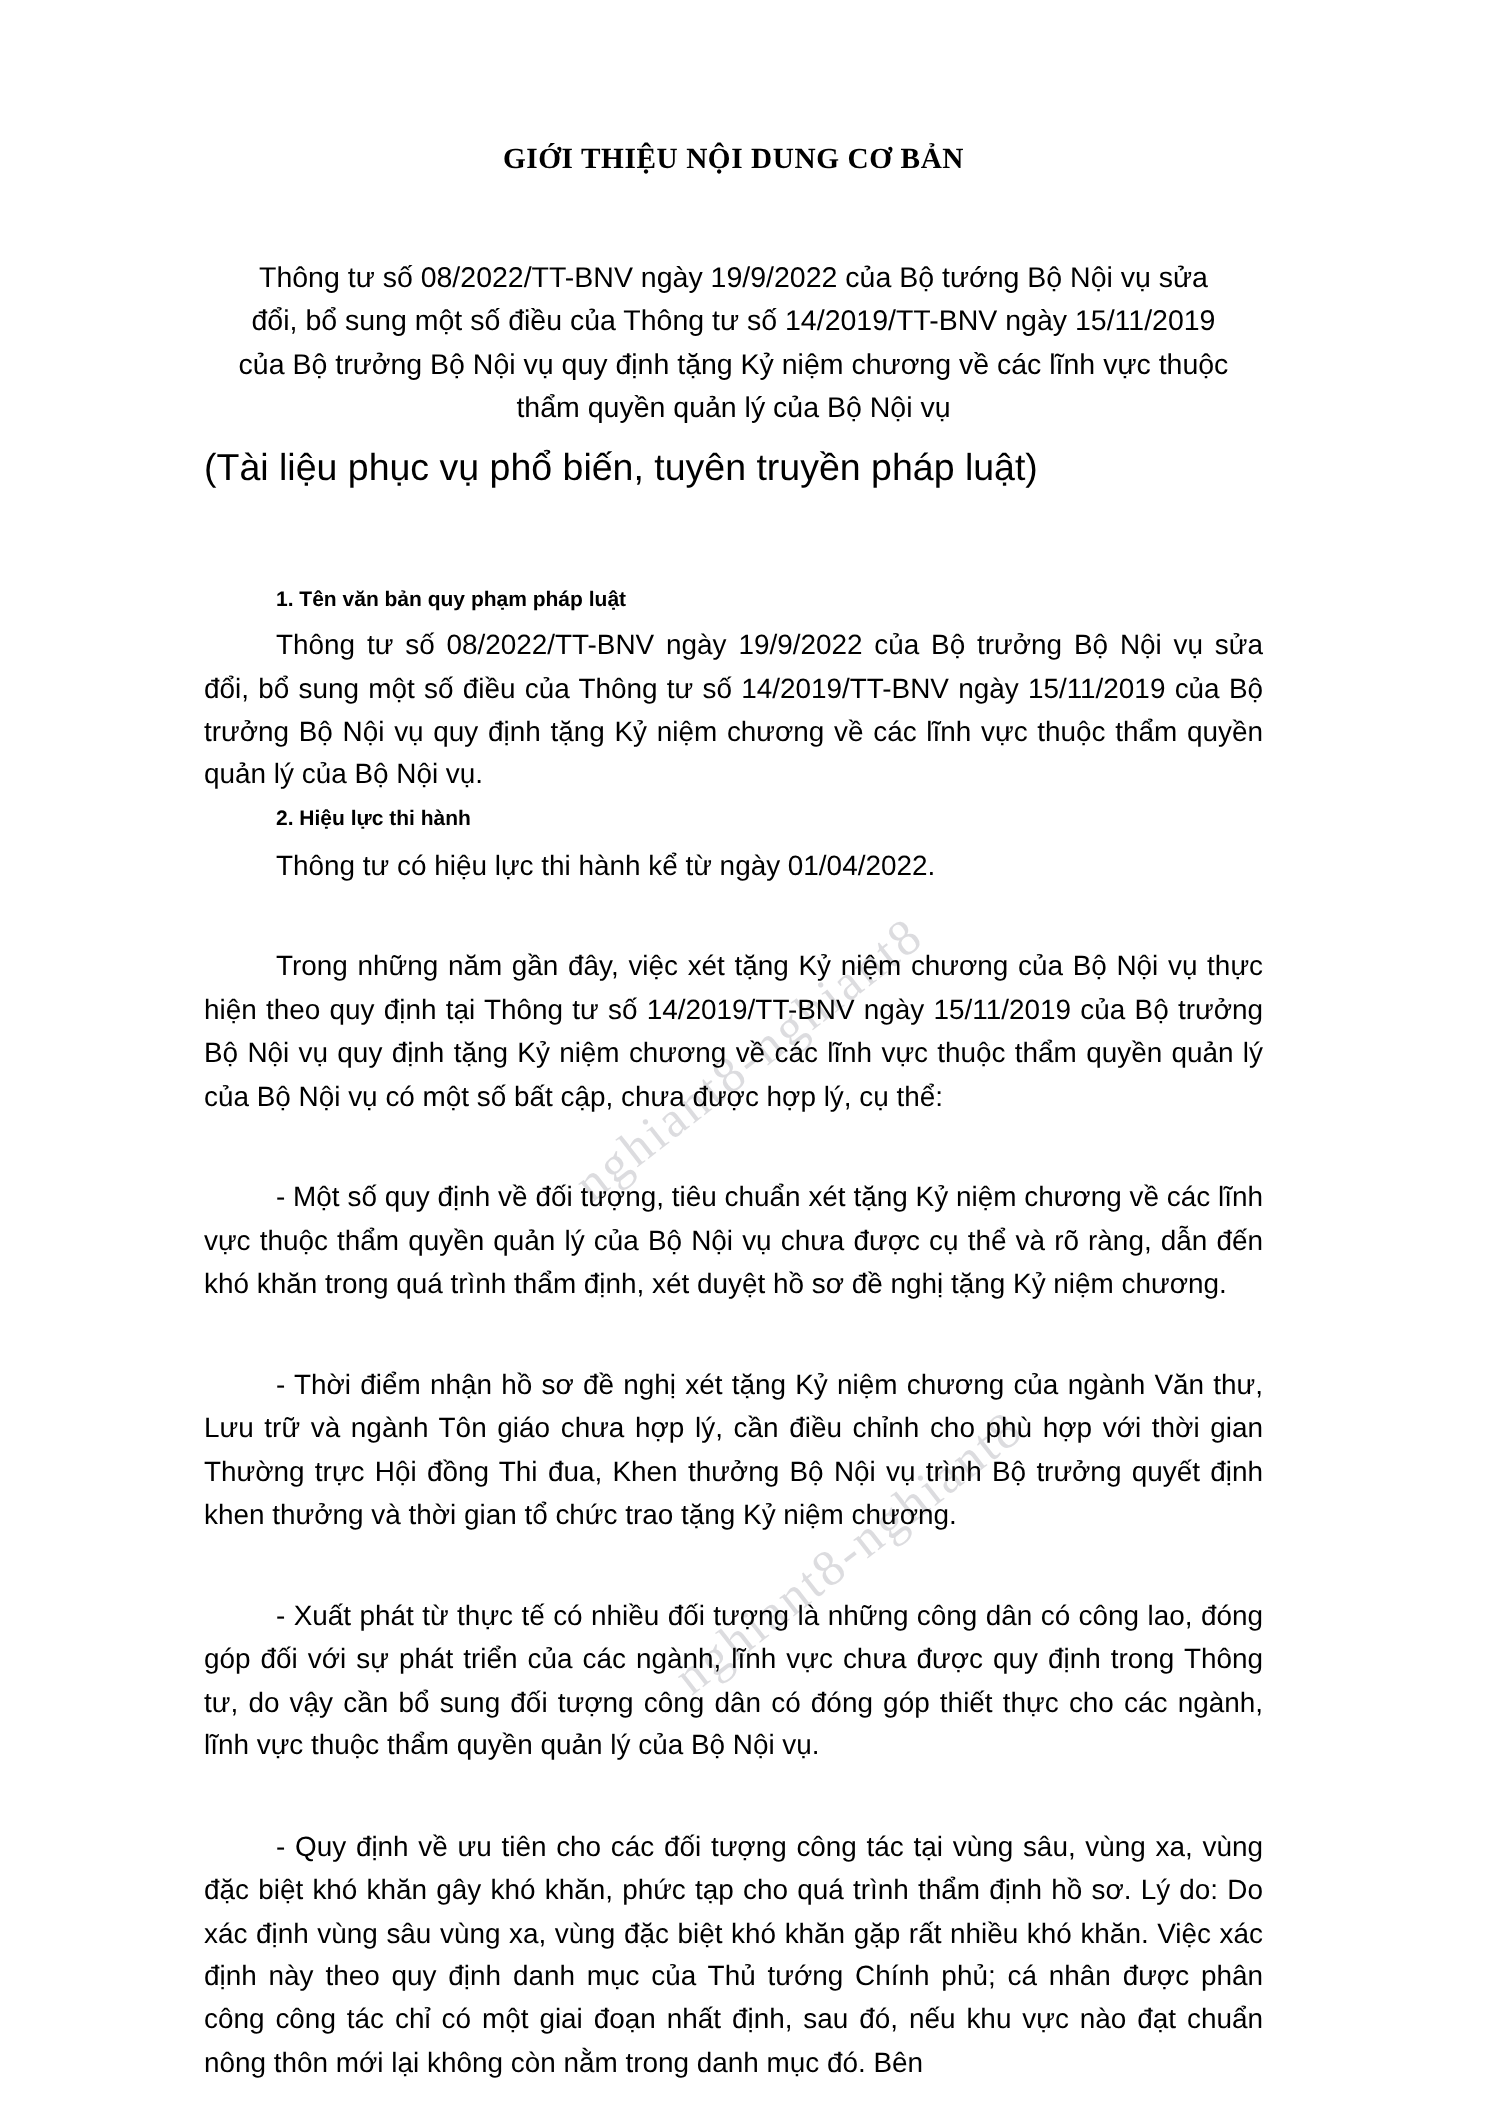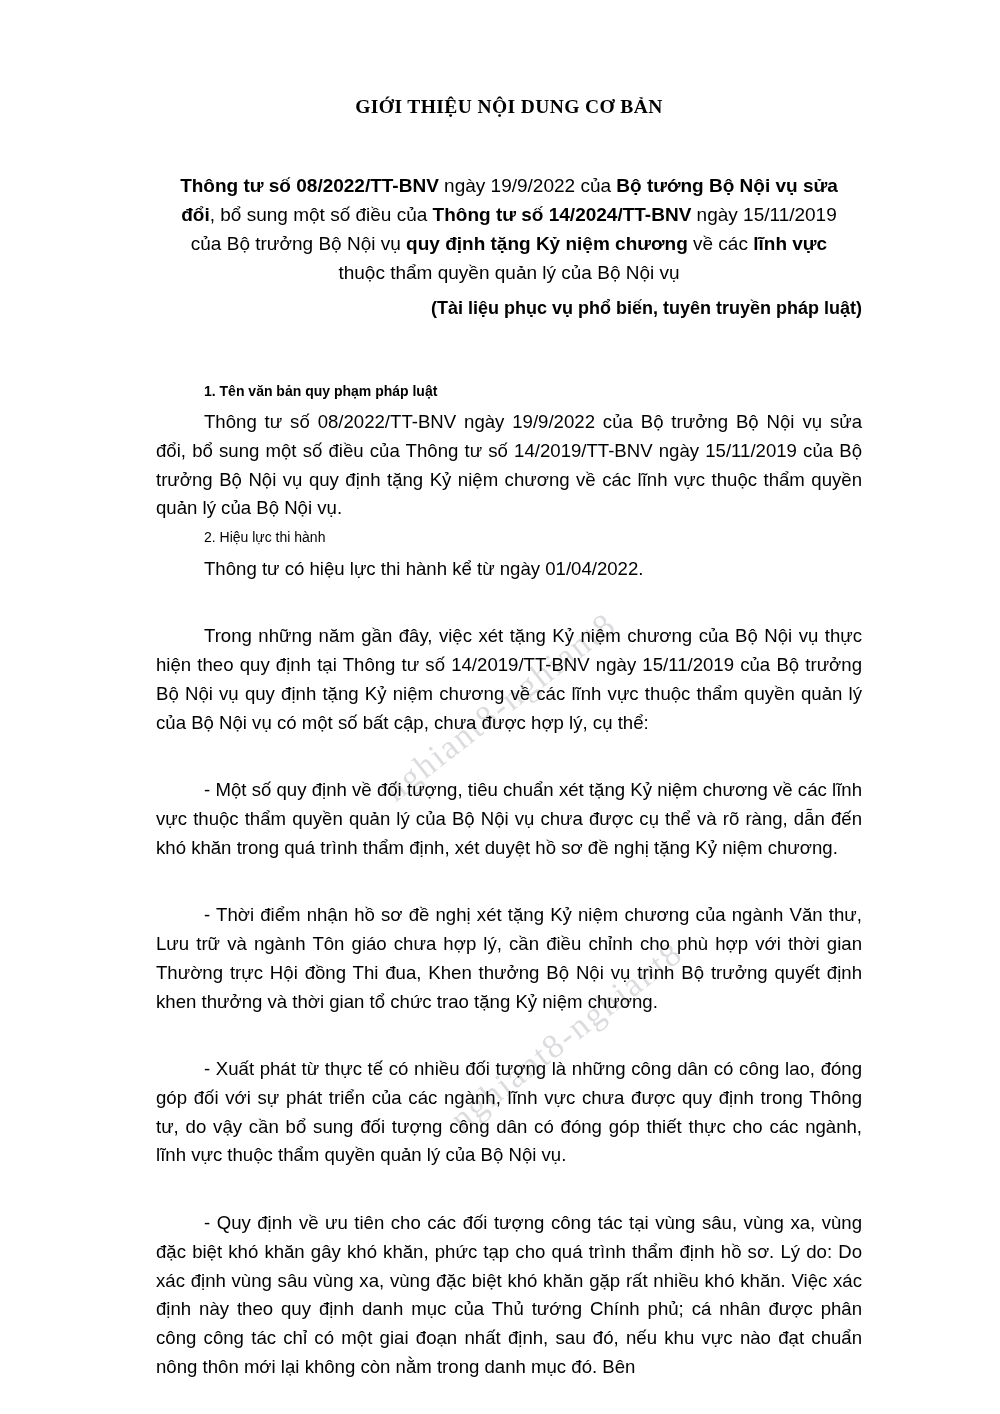--- a/index.html
+++ b/index.html
@@ -12,47 +12,46 @@
     width: 1000px;
     height: 1414px;
     margin: 0 auto;
     background: #ffffff;
     overflow: hidden;
     font-family: "Liberation Sans", sans-serif;
     color: #000000;
   }
   .content {
     position: absolute;
-    left: 156px;
+    left: 136px;
     top: 96px;
     width: 706px;
   }
   .doc-title {
     text-align: center;
     font-family: "Liberation Serif", serif;
     font-weight: bold;
     font-size: 19.5px;
     letter-spacing: 0.4px;
     margin: 0 0 54px 0;
   }
   .heading-block {
     text-align: center;
     font-size: 19px;
     line-height: 1.52;
     margin: 0 0 4px 0;
     padding: 0 22px;
   }
   .heading-block b {
-    font-weight: bold;
+    font-weight: normal;
   }
   .subtitle {
-    text-align: right;
-    font-size: 18px;
+    text-align: left;
+    font-size: 25px;
     margin: 10px 0 0 0;
-    font-weight: bold;
   }
   .body-area {
     margin-top: 62px;
   }
   p.para {
     margin: 0 0 4px 0;
     font-size: 18.6px;
     line-height: 1.545;
     text-align: justify;
     text-justify: inter-word;
@@ -63,21 +62,21 @@
     margin-top: 39px;
   }
   p.section-head {
     text-indent: 48px;
     font-weight: bold;
     margin: 0 0 6px 0;
     font-size: 14px;
     line-height: 1.545;
   }
   p.section-head.plain {
-    font-weight: normal;
+    font-weight: bold;
   }
   .watermark {
     position: absolute;
     left: 50%;
     top: 50%;
     transform: translate(-50%, -50%) rotate(-38deg);
     color: rgba(140, 140, 150, 0.30);
     font-size: 34px;
     font-family: "Liberation Serif", serif;
     letter-spacing: 2px;
@@ -95,21 +94,21 @@
 <div class="page">
 
   <div class="watermark wm1">nghiant8-nghiant8</div>
   <div class="watermark wm2">nghiant8-nghiant8</div>
 
   <div class="content">
 
     <h1 class="doc-title">GIỚI THIỆU NỘI DUNG CƠ BẢN</h1>
 
     <div class="heading-block">
-      <span><b>Thông tư số 08/2022/TT-BNV</b> ngày 19/9/2022 của <b>Bộ <b>tướng</b></b> <b>Bộ Nội vụ</b> <b>sửa đổi</b>, bổ sung một số điều của <b>Thông tư số 14/2024/TT-BNV</b> ngày 15/11/2019 của Bộ trưởng Bộ Nội vụ <b>quy định tặng Kỷ niệm chương</b> về các <b>lĩnh vực</b> thuộc thẩm quyền quản lý của Bộ Nội vụ</span>
+      <span><b>Thông tư số 08/2022/TT-BNV</b> ngày 19/9/2022 của <b>Bộ <b>tướng</b></b> <b>Bộ Nội vụ</b> <b>sửa đổi</b>, bổ sung một số điều của <b>Thông tư số 14/2019/TT-BNV</b> ngày 15/11/2019 của Bộ trưởng Bộ Nội vụ <b>quy định tặng Kỷ niệm chương</b> về các <b>lĩnh vực</b> thuộc thẩm quyền quản lý của Bộ Nội vụ</span>
     </div>
 
     <div class="subtitle">(Tài liệu phục vụ phổ biến, tuyên truyền pháp luật)</div>
 
     <div class="body-area">
 
       <p class="section-head">1. Tên văn bản quy phạm pháp luật</p>
       <p class="para">Thông tư số 08/2022/TT-BNV ngày 19/9/2022 của Bộ trưởng Bộ Nội vụ sửa đổi, bổ sung một số điều của Thông tư số 14/2019/TT-BNV ngày 15/11/2019 của Bộ trưởng Bộ Nội vụ quy định tặng Kỷ niệm chương về các lĩnh vực thuộc thẩm quyền quản lý của Bộ Nội vụ.</p>
 
       <p class="section-head plain gap">2. Hiệu lực thi hành</p>

